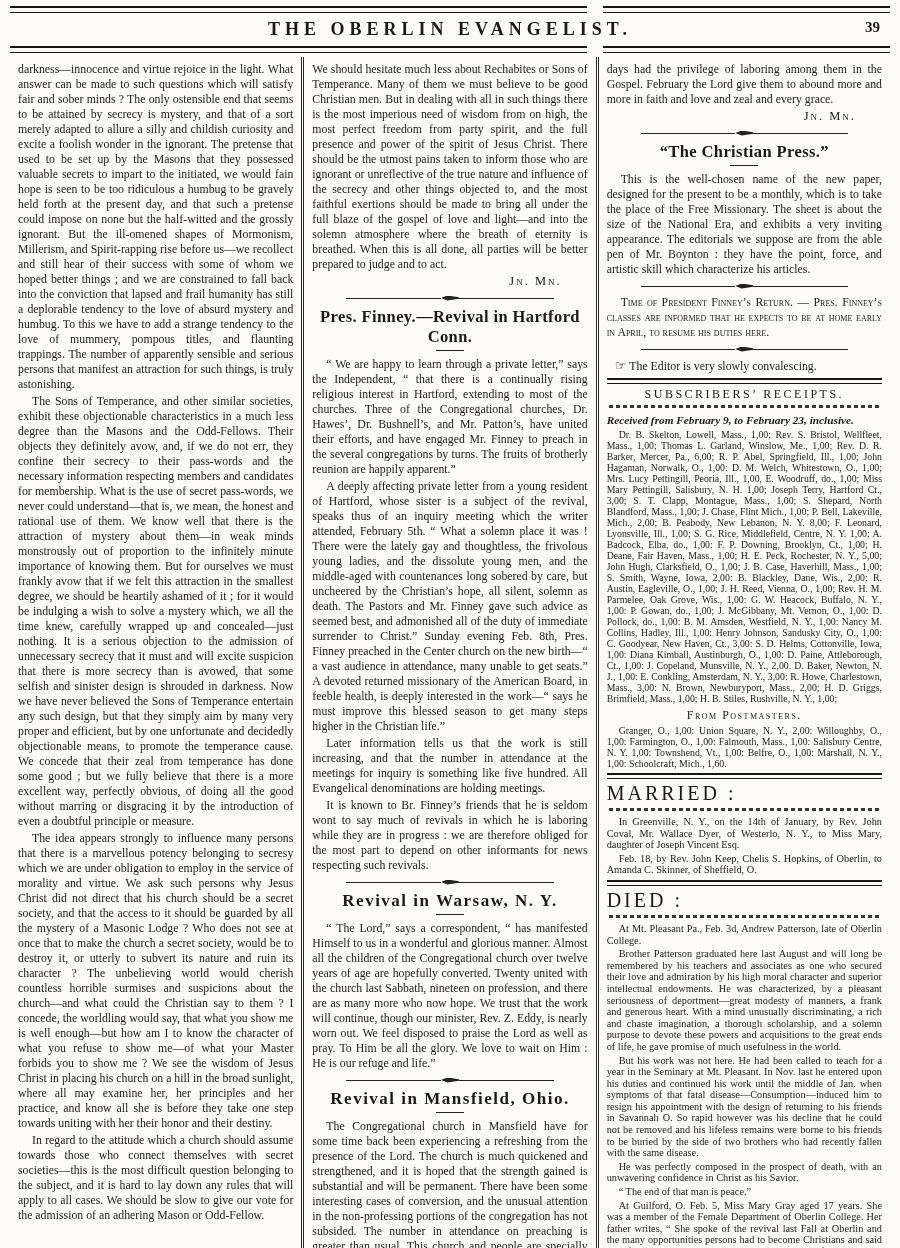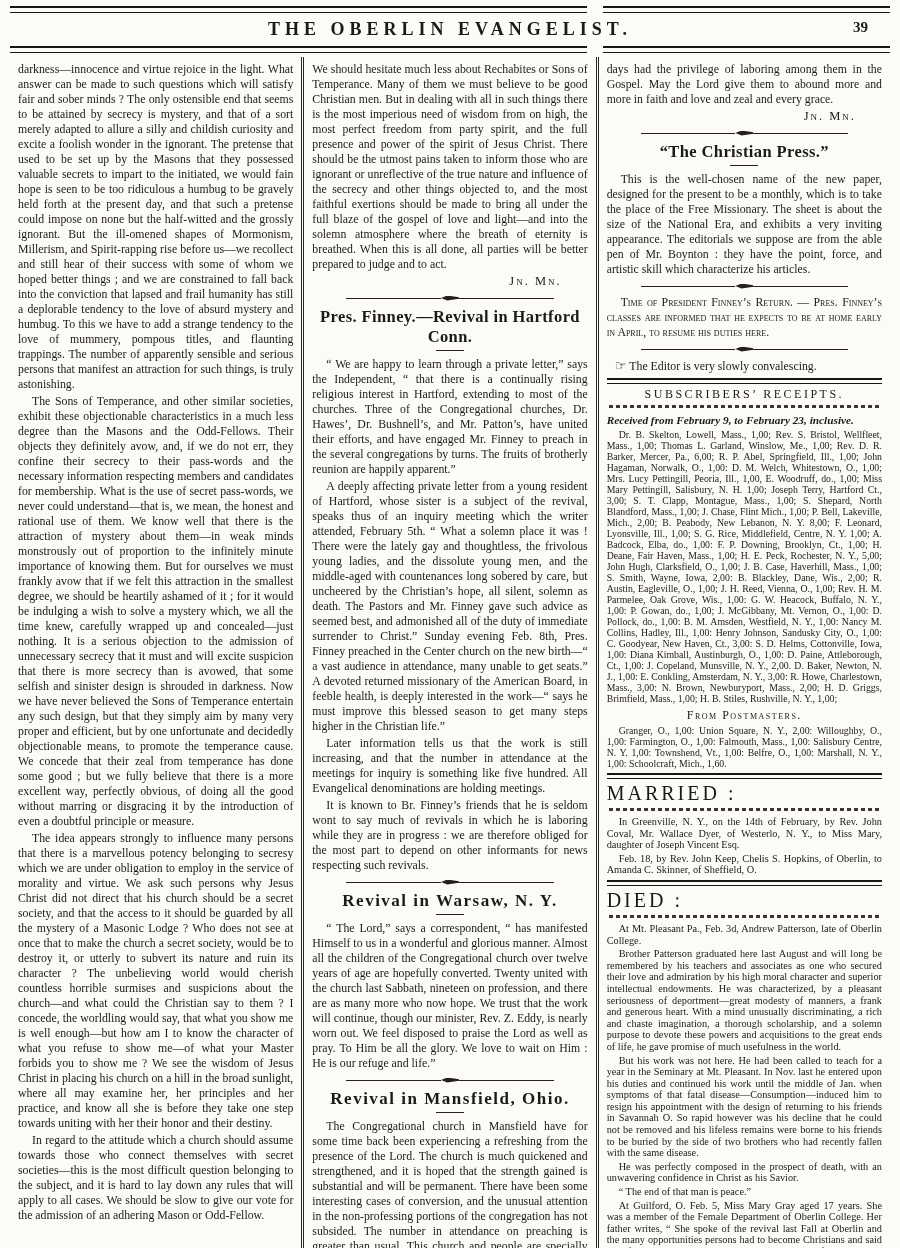--- a/index.html
+++ b/index.html
@@ -9,21 +9,21 @@
     padding:6px 10px 0 10px;overflow:hidden;
     font-family:"Liberation Serif","DejaVu Serif",serif;
   }
   
   .rules-row{display:flex;gap:16px;}
   .rules-row .seg-left{flex:0 0 577px;}
   .rules-row .seg-right{flex:1;}
   .double-rule{height:4px;border-top:2px solid #181614;border-bottom:1px solid #181614;}
   .title-row{position:relative;height:33px;display:flex;align-items:center;justify-content:center;}
   .masthead-title{margin:0;font-size:18px;font-weight:bold;letter-spacing:5px;}
-  .page-num{position:absolute;right:22px;top:6px;font-size:15px;font-weight:bold;}
+  .page-num{position:absolute;right:10px;top:6px;font-size:15px;font-weight:bold;}
   
   .columns{display:flex;height:1192px;overflow:hidden;margin-top:4px;}
   .col{flex:1 1 0;min-width:0;padding:5px 8px 0 8px;overflow:hidden;}
   .col + .col{border-left:3px double #2a2825;}
   .body-text{margin:0 0 2px 0;font-size:11.8px;line-height:15px;text-align:justify;text-indent:14px;}
   .no-indent{text-indent:0;}
   .signature{text-align:right;font-variant:small-caps;font-size:12.5px;letter-spacing:2px;
     padding-right:26px;margin:1px 0 2px 0;}
   
   .divider{display:flex;align-items:center;margin:5px 34px 5px 34px;height:8px;}
@@ -108,21 +108,21 @@
         <span class="line"></span>
         <span class="orn"></span>
         <span class="line"></span>
       </div>
       <h2 class="article-title spaced">Revival in Mansfield, Ohio.</h2>
       <div class="head-dash"></div>
       <p class="body-text">The Congregational church in Mansfield have for some time back been experiencing a refreshing from the presence of the Lord.  The church is much quickened and strengthened, and it is hoped that the strength gained is substantial and will be permanent.  There have been some interesting cases of conversion, and the unusual attention in the non-professing portions of the congregation has not subsided.  The number in attendance on preaching is greater than usual.  This church and people are specially dear to our hearts, as we have in past</p>
     </section>
 
     <section class="col">
-      <p class="body-text no-indent">days had the privilege of laboring among them in the Gospel.  May the Lord give them to abound more and more in faith and love and zeal and every grace.</p>
+      <p class="body-text no-indent">days had the privilege of laboring among them in the Gospel.  February the Lord give them to abound more and more in faith and love and zeal and every grace.</p>
       <div class="signature">Jn. Mn.</div>
 
       <div class="divider">
         <span class="line"></span>
         <span class="orn"></span>
         <span class="line"></span>
       </div>
       <h2 class="article-title">“The Christian Press.”</h2>
       <div class="head-dash"></div>
       <p class="body-text">This is the well-chosen name of the new paper, designed for the present to be a monthly, which is to take the place of the Free Missionary.  The sheet is about the size of the National Era, and exhibits a very inviting appearance.  The editorials we suppose are from the able pen of Mr. Boynton : they have the point, force, and artistic skill which characterize his articles.</p>
@@ -145,21 +145,21 @@
       <h2 class="caps-head">SUBSCRIBERS’ RECEIPTS.</h2>
       <div class="wavy"></div>
       <p class="receipts-intro">Received from February 9, to February 23, inclusive.</p>
       <p class="fine tight">Dr. B. Skelton, Lowell, Mass., 1,00; Rev. S. Bristol, Wellfleet, Mass., 1,00; Thomas L. Garland, Winslow, Me., 1,00; Rev. D. R. Barker, Mercer, Pa., 6,00; R. P. Abel, Springfield, Ill., 1,00; John Hagaman, Norwalk, O., 1,00: D. M. Welch, Whitestown, O., 1,00; Mrs. Lucy Pettingill, Peoria, Ill., 1,00, E. Woodruff, do., 1,00; Miss Mary Pettingill, Salisbury, N. H. 1,00; Joseph Terry, Hartford Ct., 3,00; S. T. Clapp, Montague, Mass., 1,00; S. Shepard, North Blandford, Mass., 1,00; J. Chase, Flint Mich., 1,00; P. Bell, Lakeville, Mich., 2,00; B. Peabody, New Lebanon, N. Y. 8,00; F. Leonard, Lyonsville, Ill., 1,00; S. G. Rice, Middlefield, Centre, N. Y. 1,00; A. Badcock, Elba, do., 1,00: F. P. Downing, Brooklyn, Ct., 1,00; H. Deane, Fair Haven, Mass., 1,00; H. E. Peck, Rochester, N. Y., 5,00; John Hugh, Clarksfield, O., 1,00; J. B. Case, Haverhill, Mass., 1,00; S. Smith, Wayne, Iowa, 2,00: B. Blackley, Dane, Wis., 2,00; R. Austin, Eagleville, O., 1,00; J. H. Reed, Vienna, O., 1,00; Rev. H. M. Parmelee, Oak Grove, Wis., 1,00: G. W. Heacock, Buffalo, N. Y., 1,00: P. Gowan, do., 1,00; J. McGibbany, Mt. Vernon, O., 1,00: D. Pollock, do., 1,00: B. M. Amsden, Westfield, N. Y., 1,00: Nancy M. Collins, Hadley, Ill., 1,00: Henry Johnson, Sandusky City, O., 1,00: C. Goodyear, New Haven, Ct., 3,00: S. D. Helms, Cottonville, Iowa, 1,00: Diana Kimball, Austinburgh, O., 1,00: D. Paine, Attleborough, Ct., 1,00: J. Copeland, Munsville, N. Y., 2,00. D. Baker, Newton, N. J., 1,00: E. Conkling, Amsterdam, N. Y., 3,00: R. Howe, Charlestown, Mass., 3,00: N. Brown, Newburyport, Mass., 2,00; H. D. Griggs, Brimfield, Mass., 1,00; H. B. Stiles, Rushville, N. Y., 1,00;</p>
       <h3 class="postmasters-head">From Postmasters.</h3>
       <p class="fine tight">Granger, O., 1,00: Union Square, N. Y., 2,00: Willoughby, O., 1,00: Farmington, O., 1,00: Falmouth, Mass., 1,00: Salisbury Centre, N. Y. 1,00: Townshend, Vt., 1,00: Belfre, O., 1,00: Marshall, N. Y., 1,00: Schoolcraft, Mich., 1,60.</p>
 
       <div class="section-rule"></div>
       <h2 class="big-head">MARRIED :</h2>
       <div class="wavy"></div>
-      <p class="fine">In Greenville, N. Y., on the 14th of February, by Rev. John Coval, Mr. Wallace Dyer, of Westerlo, N. Y., to Miss Mary, daughter of Joseph Vincent Esq.</p>
+      <p class="fine">In Greenville, N. Y., on the 14th of January, by Rev. John Coval, Mr. Wallace Dyer, of Westerlo, N. Y., to Miss Mary, daughter of Joseph Vincent Esq.</p>
       <p class="fine">Feb. 18, by Rev. John Keep, Chelis S. Hopkins, of Oberlin, to Amanda C. Skinner, of Sheffield, O.</p>
 
       <div class="section-rule"></div>
       <h2 class="big-head">DIED :</h2>
       <div class="wavy"></div>
       <p class="fine">At Mt. Pleasant Pa., Feb. 3d, Andrew Patterson, late of Oberlin College.</p>
       <p class="fine">Brother Patterson graduated here last August and will long be remembered by his teachers and associates as one who secured their love and admiration by his high moral character and superior intellectual endowments.  He was characterized, by a pleasant seriousness of deportment—great modesty of manners, a frank and generous heart.  With a mind unusually discriminating, a rich and chaste imagination, a thorough scholarship, and a solemn purpose to devote these powers and acquisitions to the great ends of life, he gave promise of much usefulness in the world.</p>
       <p class="fine">But his work was not here.  He had been called to teach for a year in the Seminary at Mt. Pleasant.  In Nov. last he entered upon his duties and continued his work until the middle of Jan. when symptoms of that fatal disease—Consumption—induced him to resign his appointment with the design of returning to his friends in Savannah O.  So rapid however was his decline that he could not be removed and his lifeless remains were borne to his friends to be buried by the side of two brothers who had recently fallen with the same disease.</p>
       <p class="fine">He was perfectly composed in the prospect of death, with an unwavering confidence in Christ as his Savior.</p>
       <p class="fine">“ The end of that man is peace.”</p>

